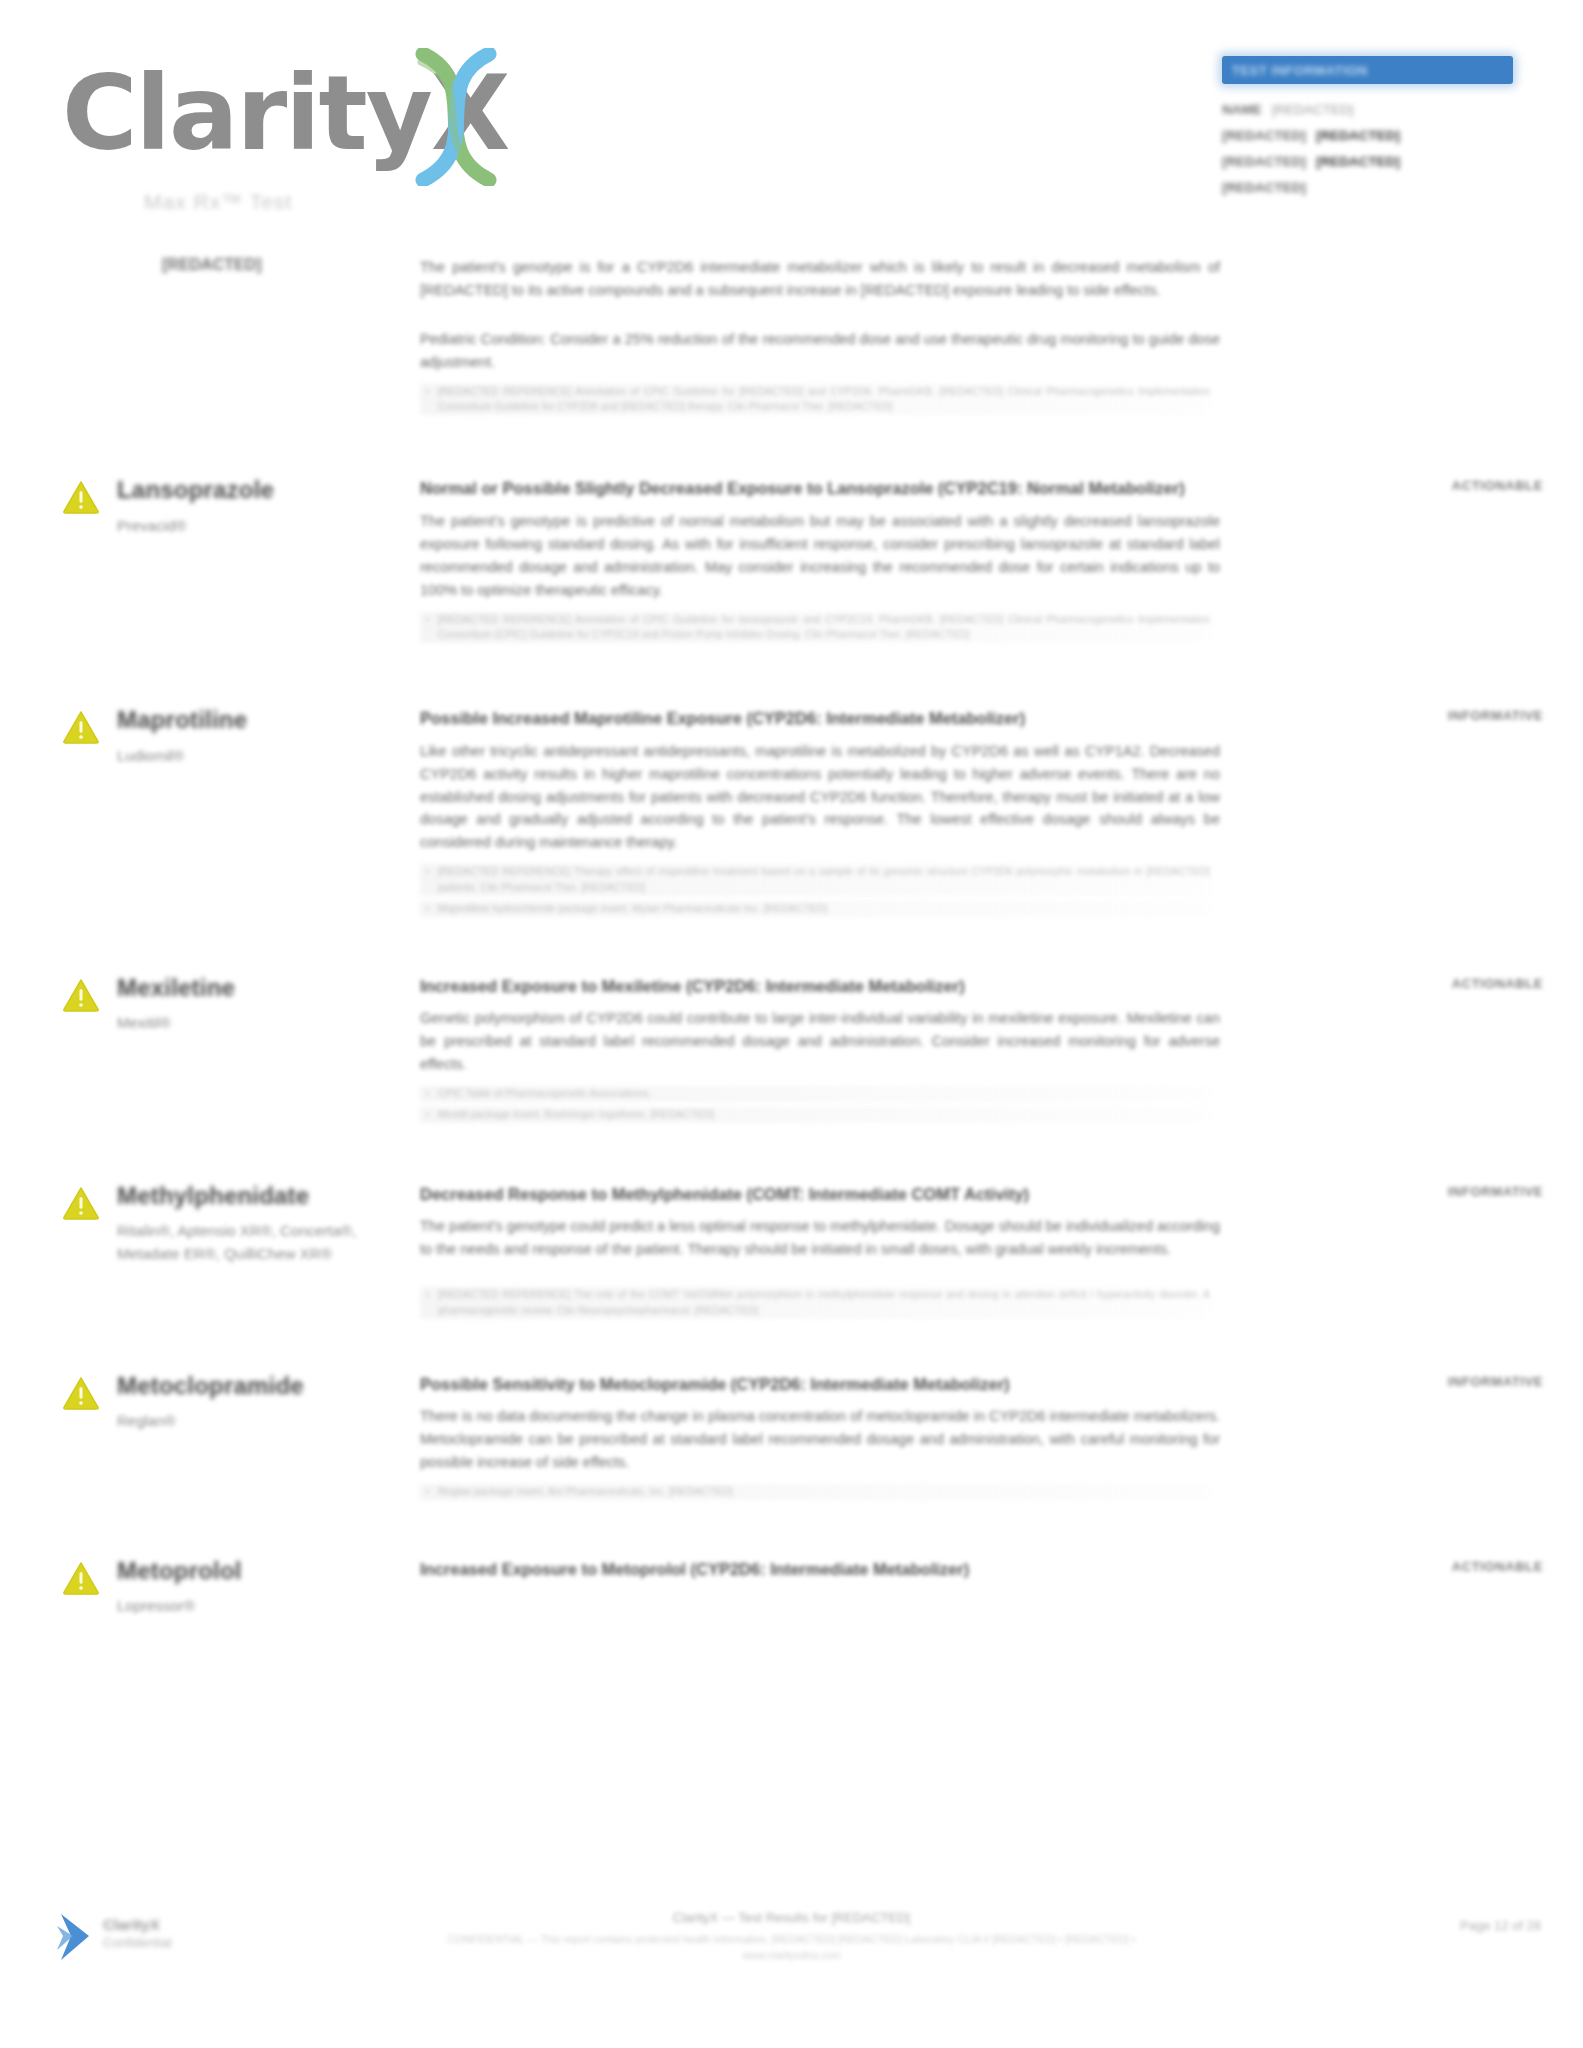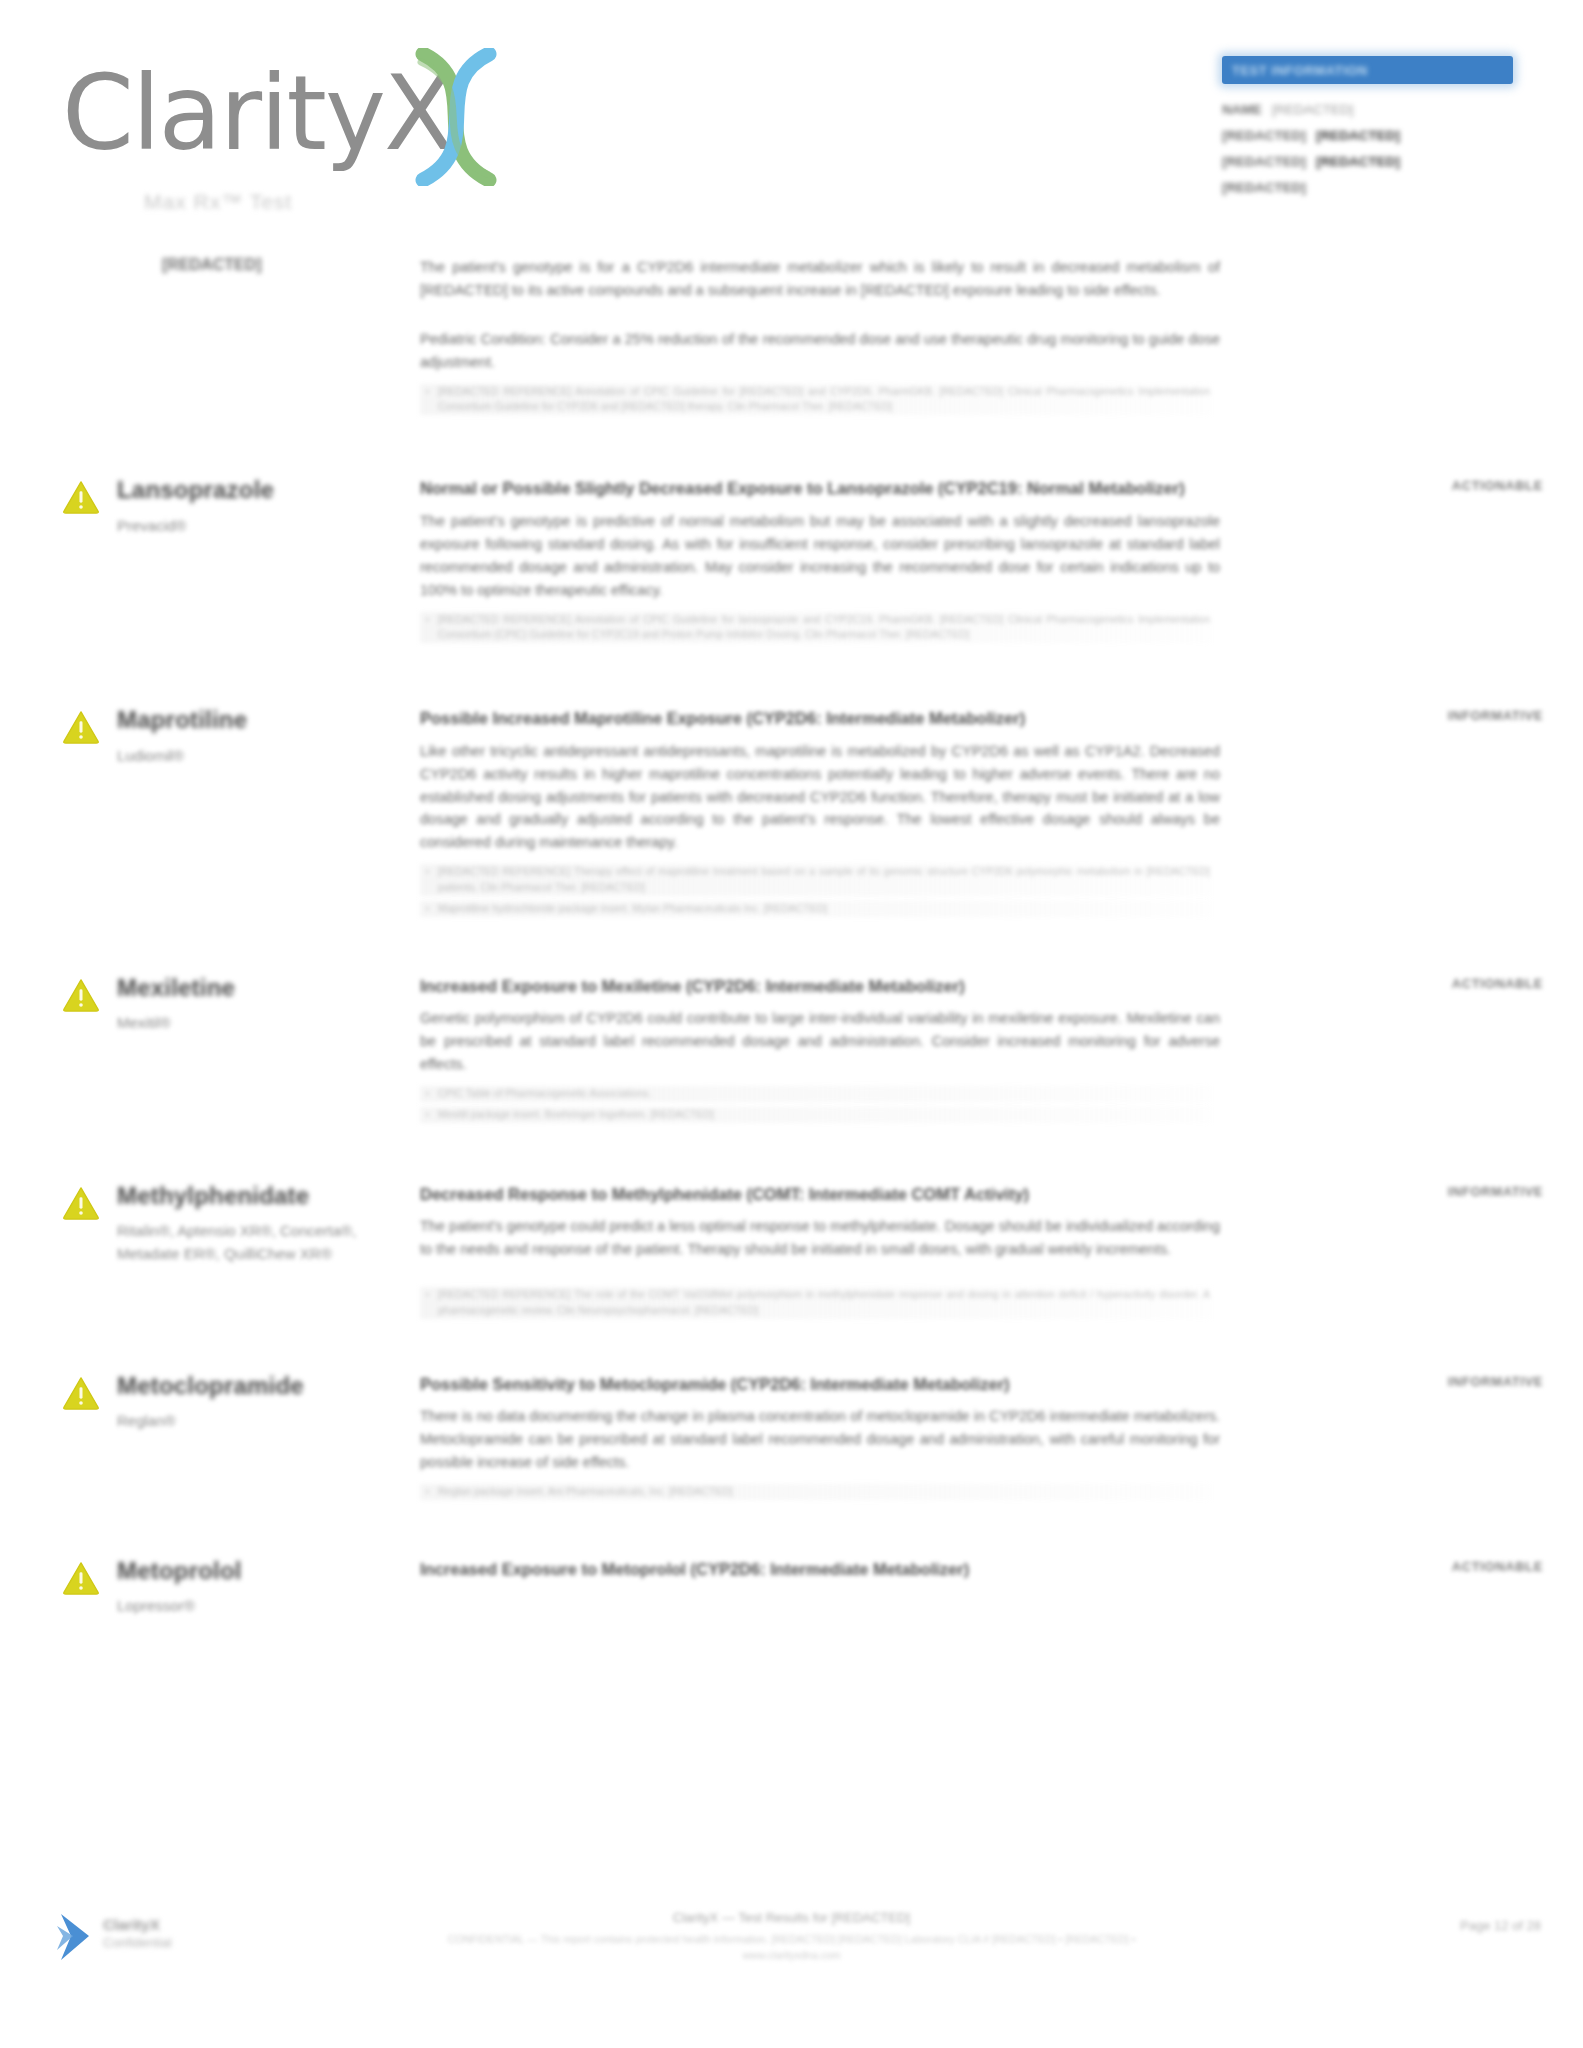--- a/index.html
+++ b/index.html
@@ -14,21 +14,21 @@
   }
 
   .page{position:relative;width:1583px;height:2048px;background:#fff;}
 
   
   .header{position:absolute;left:0;top:0;width:1583px;height:250px;}
 
   .logo-wrap{position:absolute;left:62px;top:40px;width:520px;height:175px;}
   .logo-word{
     font-size:103px;line-height:1;letter-spacing:-2px;
-    color:#8e8e8e;font-weight:400;
+    color:#8e8e8e;font-weight:700;
     font-family:"DejaVu Sans", sans-serif;
     position:absolute;left:0;top:22px;
   }
   .logo-helix{position:absolute;left:337px;top:8px;width:108px;height:138px;}
   .logo-tag{
     position:absolute;left:82px;top:150px;
     font-size:21px;color:#c9c9c9;letter-spacing:1px;
     filter:blur(2.6px);
   }
 

